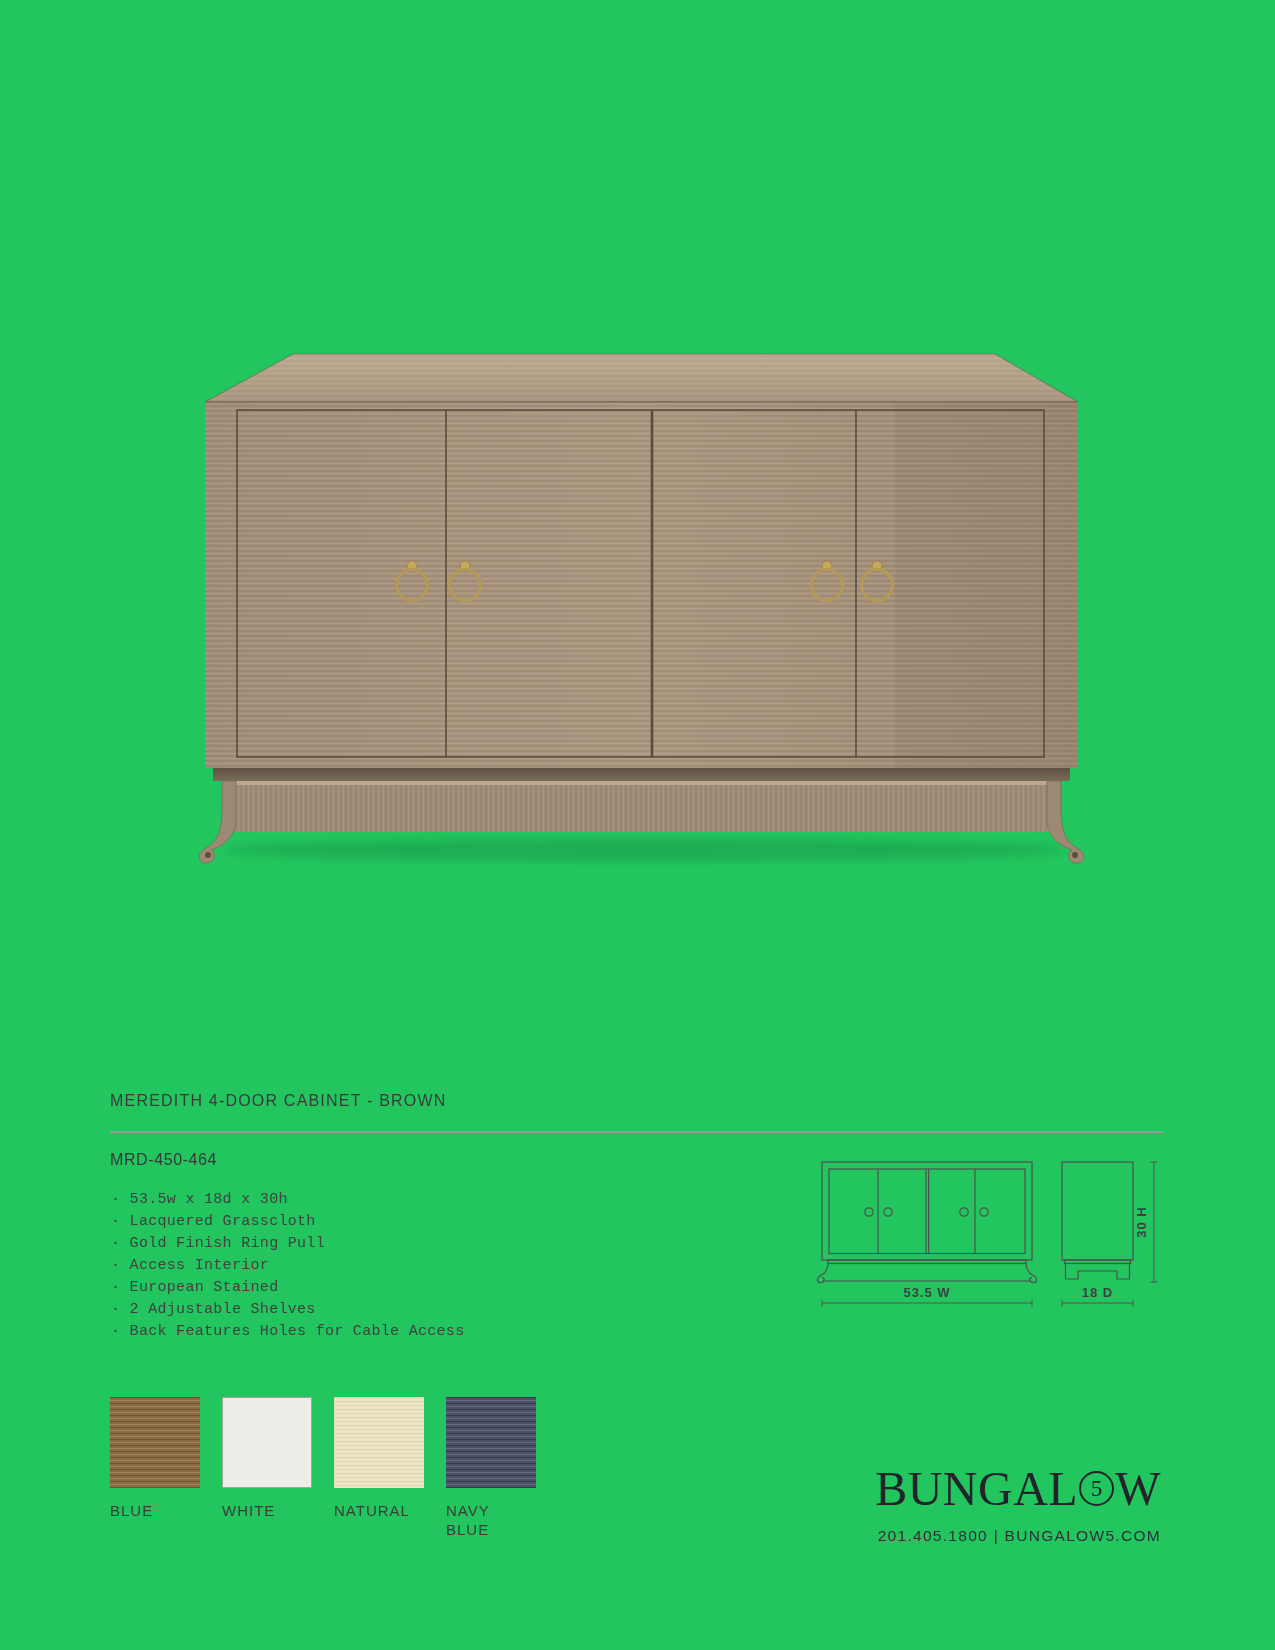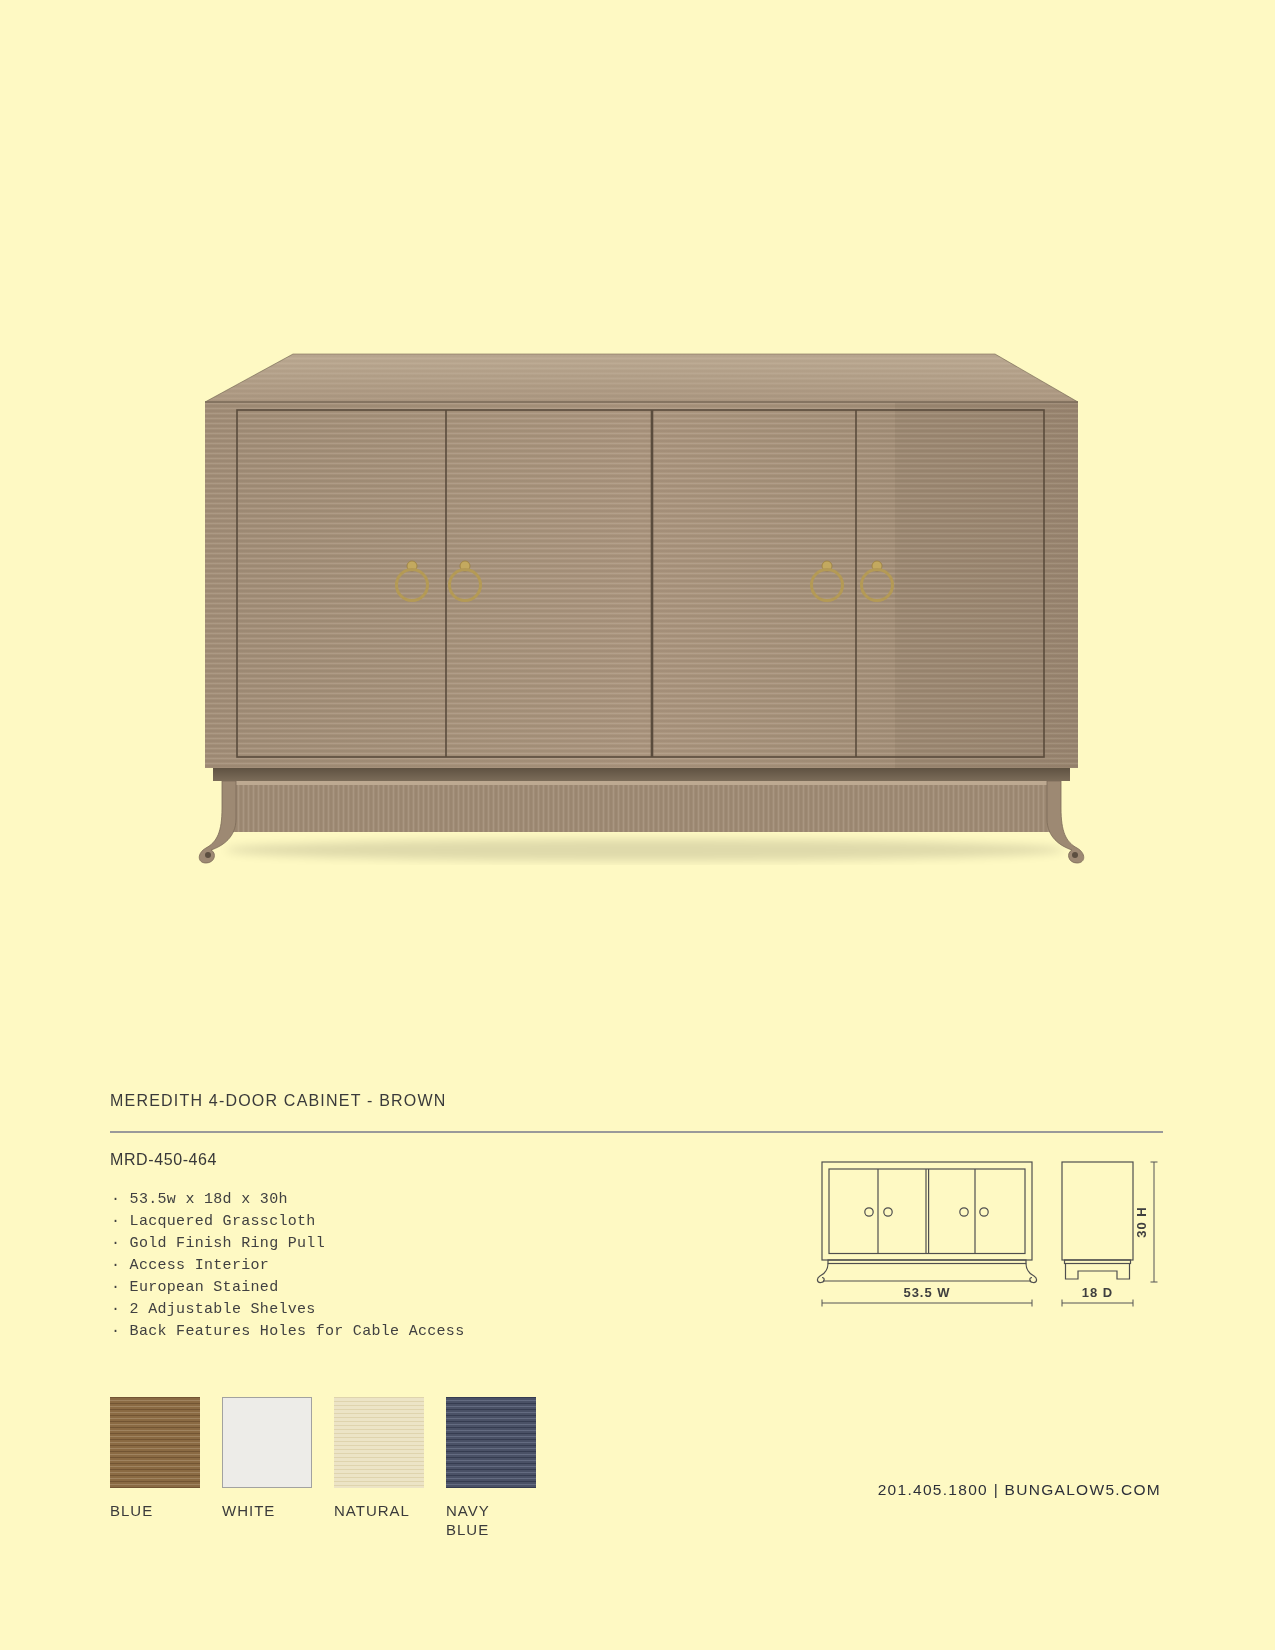--- a/index.html
+++ b/index.html
@@ -1,16 +1,16 @@
 <!DOCTYPE html>
 <html><head>
 <meta charset="utf-8">
 <style>
   html,body{margin:0;padding:0;background:#ffffff;}
-  #page{position:relative;width:1275px;height:1650px;background:#fef9c3;margin:0 auto;
+  #page{position:relative;width:1275px;height:1650px;background:#22c55e;margin:0 auto;
         font-family:"Liberation Sans",sans-serif;color:#3b3b3b;overflow:hidden;}
 
   
   #photo{position:absolute;left:195px;top:340px;width:905px;height:525px;}
 
   
   #title{position:absolute;left:110px;top:1092px;font-size:16px;letter-spacing:1.2px;
          color:#3a3a3a;font-weight:400;}
   #rule{position:absolute;left:110px;top:1131px;width:1053px;height:2px;background:#9a9a9a;}
   #sku{position:absolute;left:110px;top:1151px;font-size:16px;font-weight:400;
@@ -208,16 +208,17 @@
   <div id="swatch-navy" class="swatch" style="left: 446px; background-color: rgb(74, 81, 102);">
     <div class="tex tex-navy"></div>
     </div>
 
   <div class="swatch-label" style="left:110px">BLUE</div>
   <div class="swatch-label" style="left:222px">WHITE</div>
   <div class="swatch-label" style="left:334px">NATURAL</div>
   <div class="swatch-label" style="left:446px">NAVY BLUE</div>
 
   <div id="footer">
+    <div id="logo"><span>BUNGAL</span><span class="five-circle"><span>5</span></span><span>W</span></div>
     <div id="contact">201.405.1800 | BUNGALOW5.COM</div>
   </div>
 
 </div>
 
 </body></html>

